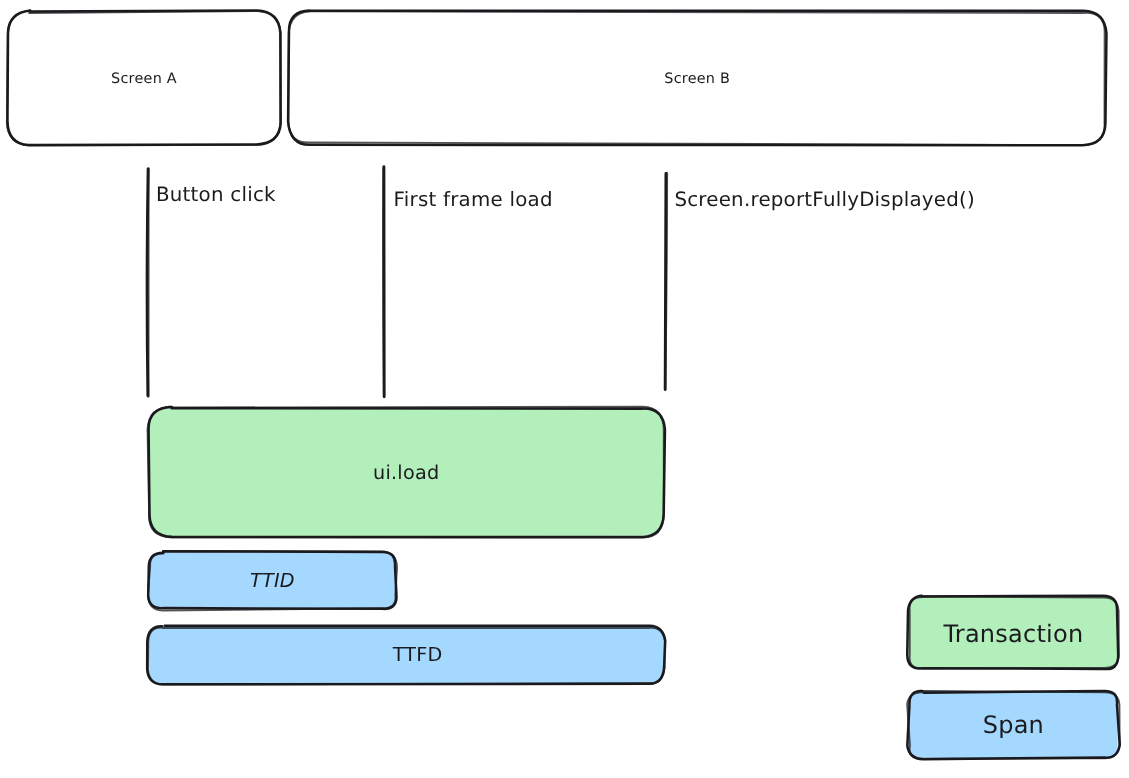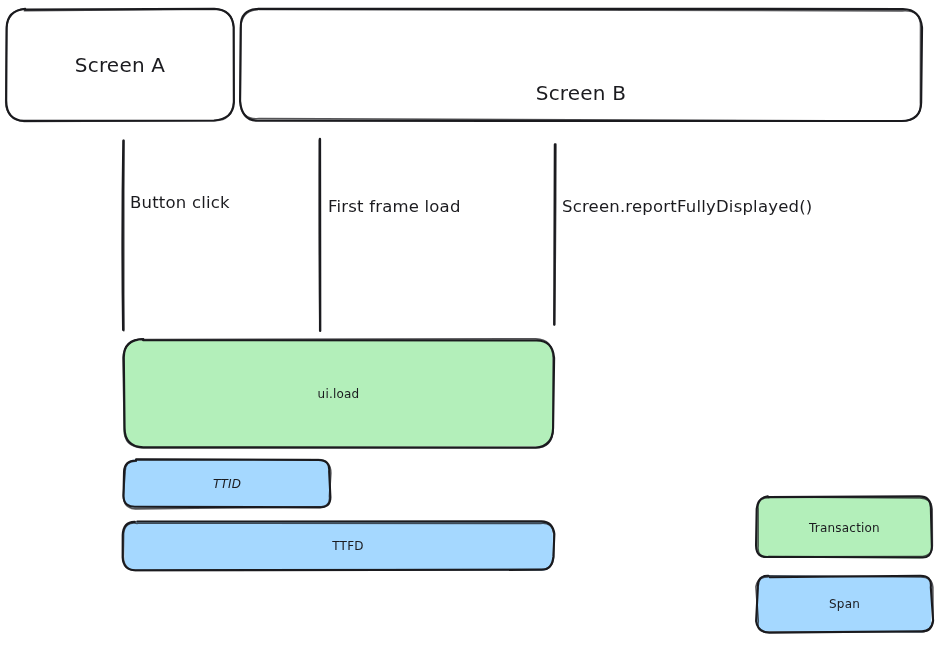--- a/index.html
+++ b/index.html
@@ -34,26 +34,25 @@
     line-height: 1;
     -webkit-font-smoothing: antialiased;
   }
   .lbl-center {
     text-align: center;
     transform: translate(-50%, -50%);
   }
   .lbl-left {
     text-align: left;
     transform: translate(0, -50%);
-    margin-top: 40px;
   }
-  .screen-label { font-size: 20px; }
+  .screen-label { font-size: 12px; }
   .event-label  { font-size: 16.5px; }
-  .bar-label    { font-size: 12px; }
-  .legend-label { font-size: 12px; }
+  .bar-label    { font-size: 16px; }
+  .legend-label { font-size: 20px; }
 </style>
 </head>
 <body>
 
 <div id="canvas">
   <svg id="sketch" viewBox="0 0 941 648" xmlns="http://www.w3.org/2000/svg">
       <g>
         <path d="M 24.99316141307354 9.662086557690055 L 214.28842936139554 8.743767231609672 Q 232.16731124825776 9.392100436072797 233.6249137768522 27.265405216347425 L 233.87873102352023 102.81791533688083 Q 232.99226713541896 119.33017742464318 213.8905806634575 120.43983194055036 L 23.721834907121956 120.90976749835536 Q 6.403714166581631 119.95972348323092 6.2125318987295035 100.71972305020317 L 6.671129762753845 27.12933816658333 Q 7.163633464239537 10.708657510895282 25.233195272833107 8.82250285455957" fill="none" stroke="#1b1b1f" stroke-width="2.1" stroke-linecap="round" stroke-linejoin="round" opacity="1"></path>
         <path d="M 24.224976093135773 10.792417148407548 L 215.01494339890777 9.122057297546416 Q 232.69051326375455 10.466945231128484 233.812397223711 26.949787899199872 L 233.76390599291773 101.6838516860269 Q 232.2132045508176 120.34154387472198 215.12444298062474 120.71331471158192 L 24.231286212056876 121.34311429420487 Q 6.508931002058088 119.37279493460431 5.741860741749406 102.41215075375513 L 6.494384569115937 29.13589802859351 Q 7.316220962107182 10.653545650746674 24.651505501382054 8.855678285565228" fill="none" stroke="#1b1b1f" stroke-width="1.6" stroke-linecap="round" stroke-linejoin="round" opacity="0.75"></path>
       </g>
@@ -94,21 +93,21 @@
         <path d="M 767.6592662852257 496.874405713845 L 919.4318282464519 497.9729156966321 Q 931.2565561391414 497.7840984020196 932.1820264210925 509.18955923533065 L 932.3471791092306 545.767782450933 Q 932.2070777548477 557.21648207115 918.6934588417411 556.6395394035615 L 768.586703534238 556.7613178982399 Q 756.8413348964601 557.4051245680265 758.0803142094985 546.2705557565205 L 758.0816125757992 508.8337225318886 Q 756.5550293514505 497.5878173426725 769.0315102208406 497.61133497925476" fill="none" stroke="#1b1b1f" stroke-width="1.6" stroke-linecap="round" stroke-linejoin="round" opacity="0.75"></path>
       </g>
       <g>
         <path d="M 768.3086671703495 575.3522211776581 L 919.8862364545464 576.6649990942794 Q 931.6087404310144 576.1042314219195 931.8097795313224 588.4048696125392 L 931.3223069523461 619.3103490812239 Q 932.2009515551478 632.2456294341665 919.9536717514508 632.6025787170511 L 769.0694946007803 631.4308590045664 Q 757.0690426752531 631.6973226033989 756.3745328463614 620.4165848691482 L 757.4598140857182 587.3715253225994 Q 756.5908568935469 575.5890282164421 768.7837839541025 575.916697702324" fill="#a5d8ff" stroke="none"></path>
         <path d="M 769.7469120956957 577.3170782656409 L 919.9611062174663 575.787618408259 Q 932.1151985859126 575.4828103403561 930.7972923355177 587.2857679310255 L 933.1263805031776 620.7680420898832 Q 931.4723919324949 632.218030331675 920.6240424375981 631.299433316756 L 769.3025636712089 632.655809348356 Q 757.5499375356734 632.2131609270535 756.0811633160338 621.2296114525758 L 757.8640890125185 588.0245527219959 Q 757.2883422900363 575.1869170002825 768.4274825260043 575.8125876554288" fill="none" stroke="#1b1b1f" stroke-width="2.1" stroke-linecap="round" stroke-linejoin="round" opacity="1"></path>
         <path d="M 767.928142942302 575.7920254423283 L 919.8103818442672 576.9003192667849 Q 931.8731213119254 576.4483267402835 932.8399410314858 587.1064242185093 L 933.0333045935258 620.3895289010368 Q 931.5529931908101 631.9075273500197 921.064809458144 631.8243074807339 L 768.2703588217497 632.2787632220425 Q 756.1678963409737 632.5735534011759 758.2861441444605 621.343048535753 L 755.9249646553769 586.6539816762321 Q 757.6663723058998 576.6390721563064 768.1626167198643 576.8566224626265" fill="none" stroke="#1b1b1f" stroke-width="1.6" stroke-linecap="round" stroke-linejoin="round" opacity="0.75"></path>
       </g>
     </svg>
   <div id="labels">
       <div class="lbl screen-label lbl-center" style="left: 120px; top: 65px;">Screen A</div>
-      <div class="lbl screen-label lbl-center" style="left: 581px; top: 65px; margin-top: 28px;">Screen B</div>
+      <div class="lbl screen-label lbl-center" style="left: 581px; top: 65px;">Screen B</div>
       <div class="lbl event-label lbl-left" style="left: 130px; top: 163px;">Button click</div>
       <div class="lbl event-label lbl-left" style="left: 328px; top: 167px;">First frame load</div>
       <div class="lbl event-label lbl-left" style="left: 562px; top: 167px;">Screen.reportFullyDisplayed()</div>
       <div class="lbl bar-label lbl-center" style="left: 338.5px; top: 393.5px;">ui.load</div>
       <div class="lbl bar-label lbl-center" style="left: 227px; top: 484px; font-style: italic;">TTID</div>
       <div class="lbl bar-label lbl-center" style="left: 348px; top: 546px;">TTFD</div>
       <div class="lbl legend-label lbl-center" style="left: 844.5px; top: 527.5px;">Transaction</div>
       <div class="lbl legend-label lbl-center" style="left: 844.5px; top: 604px;">Span</div>
     </div>
 </div>

